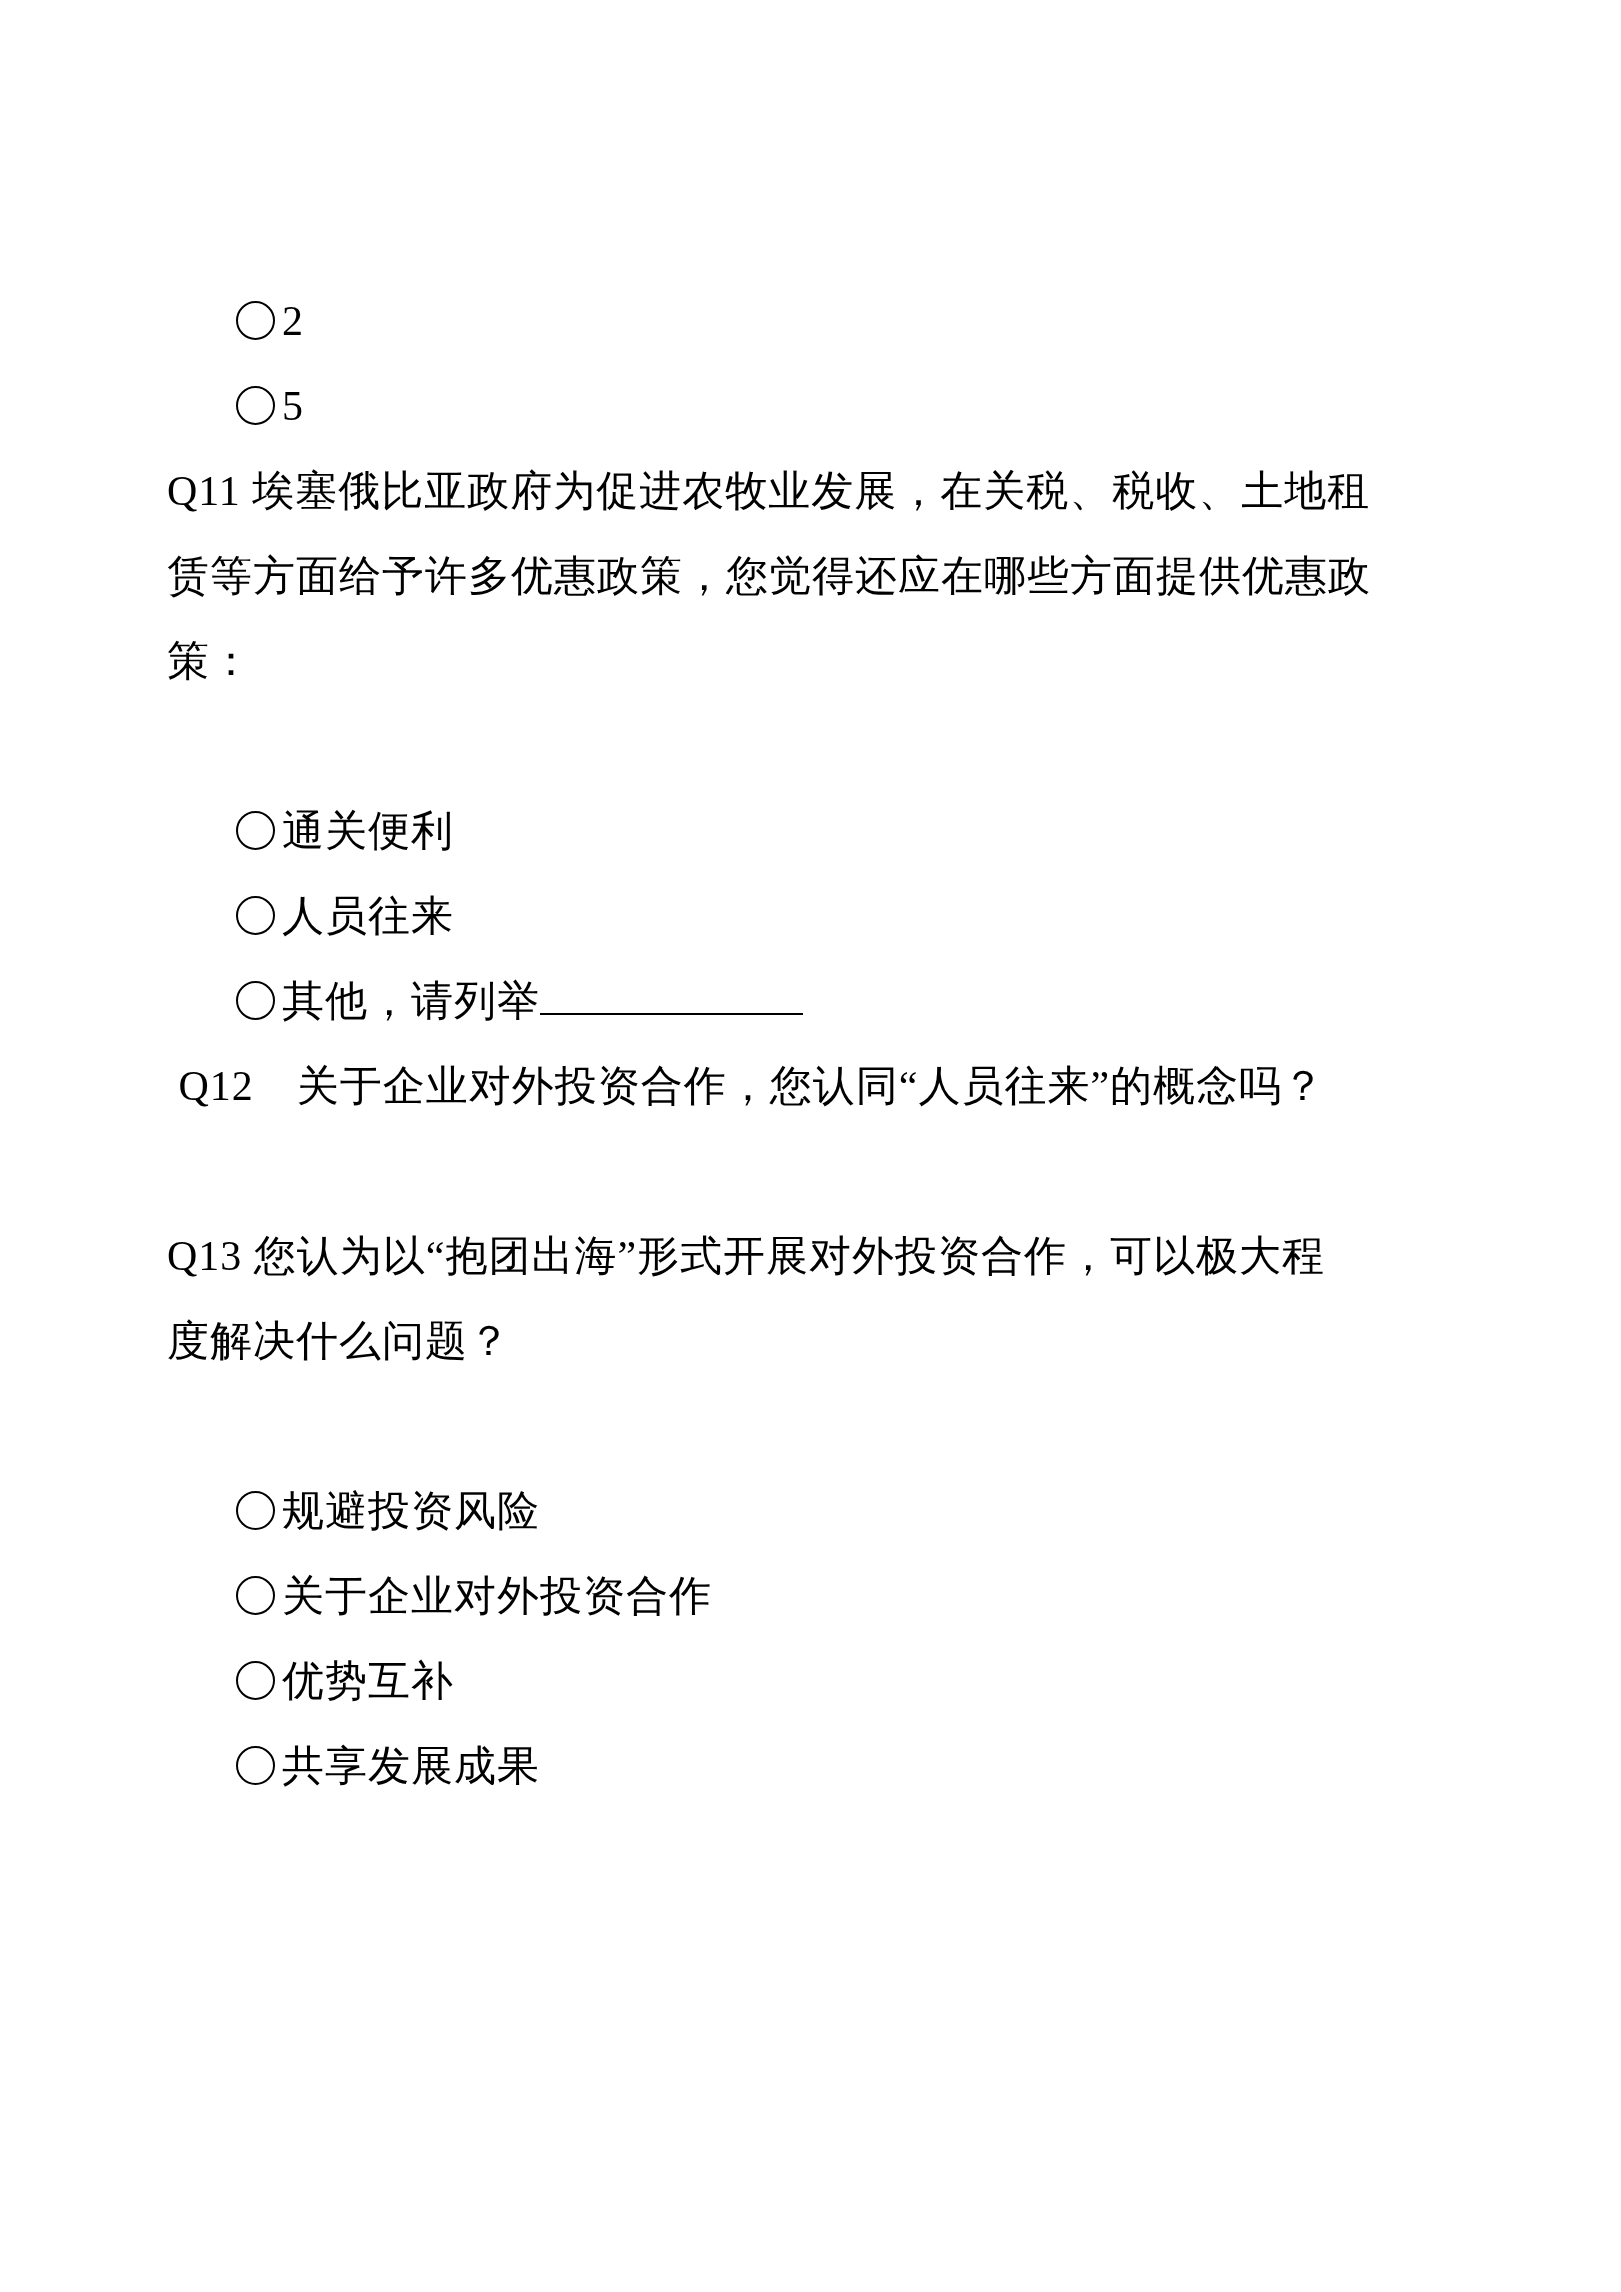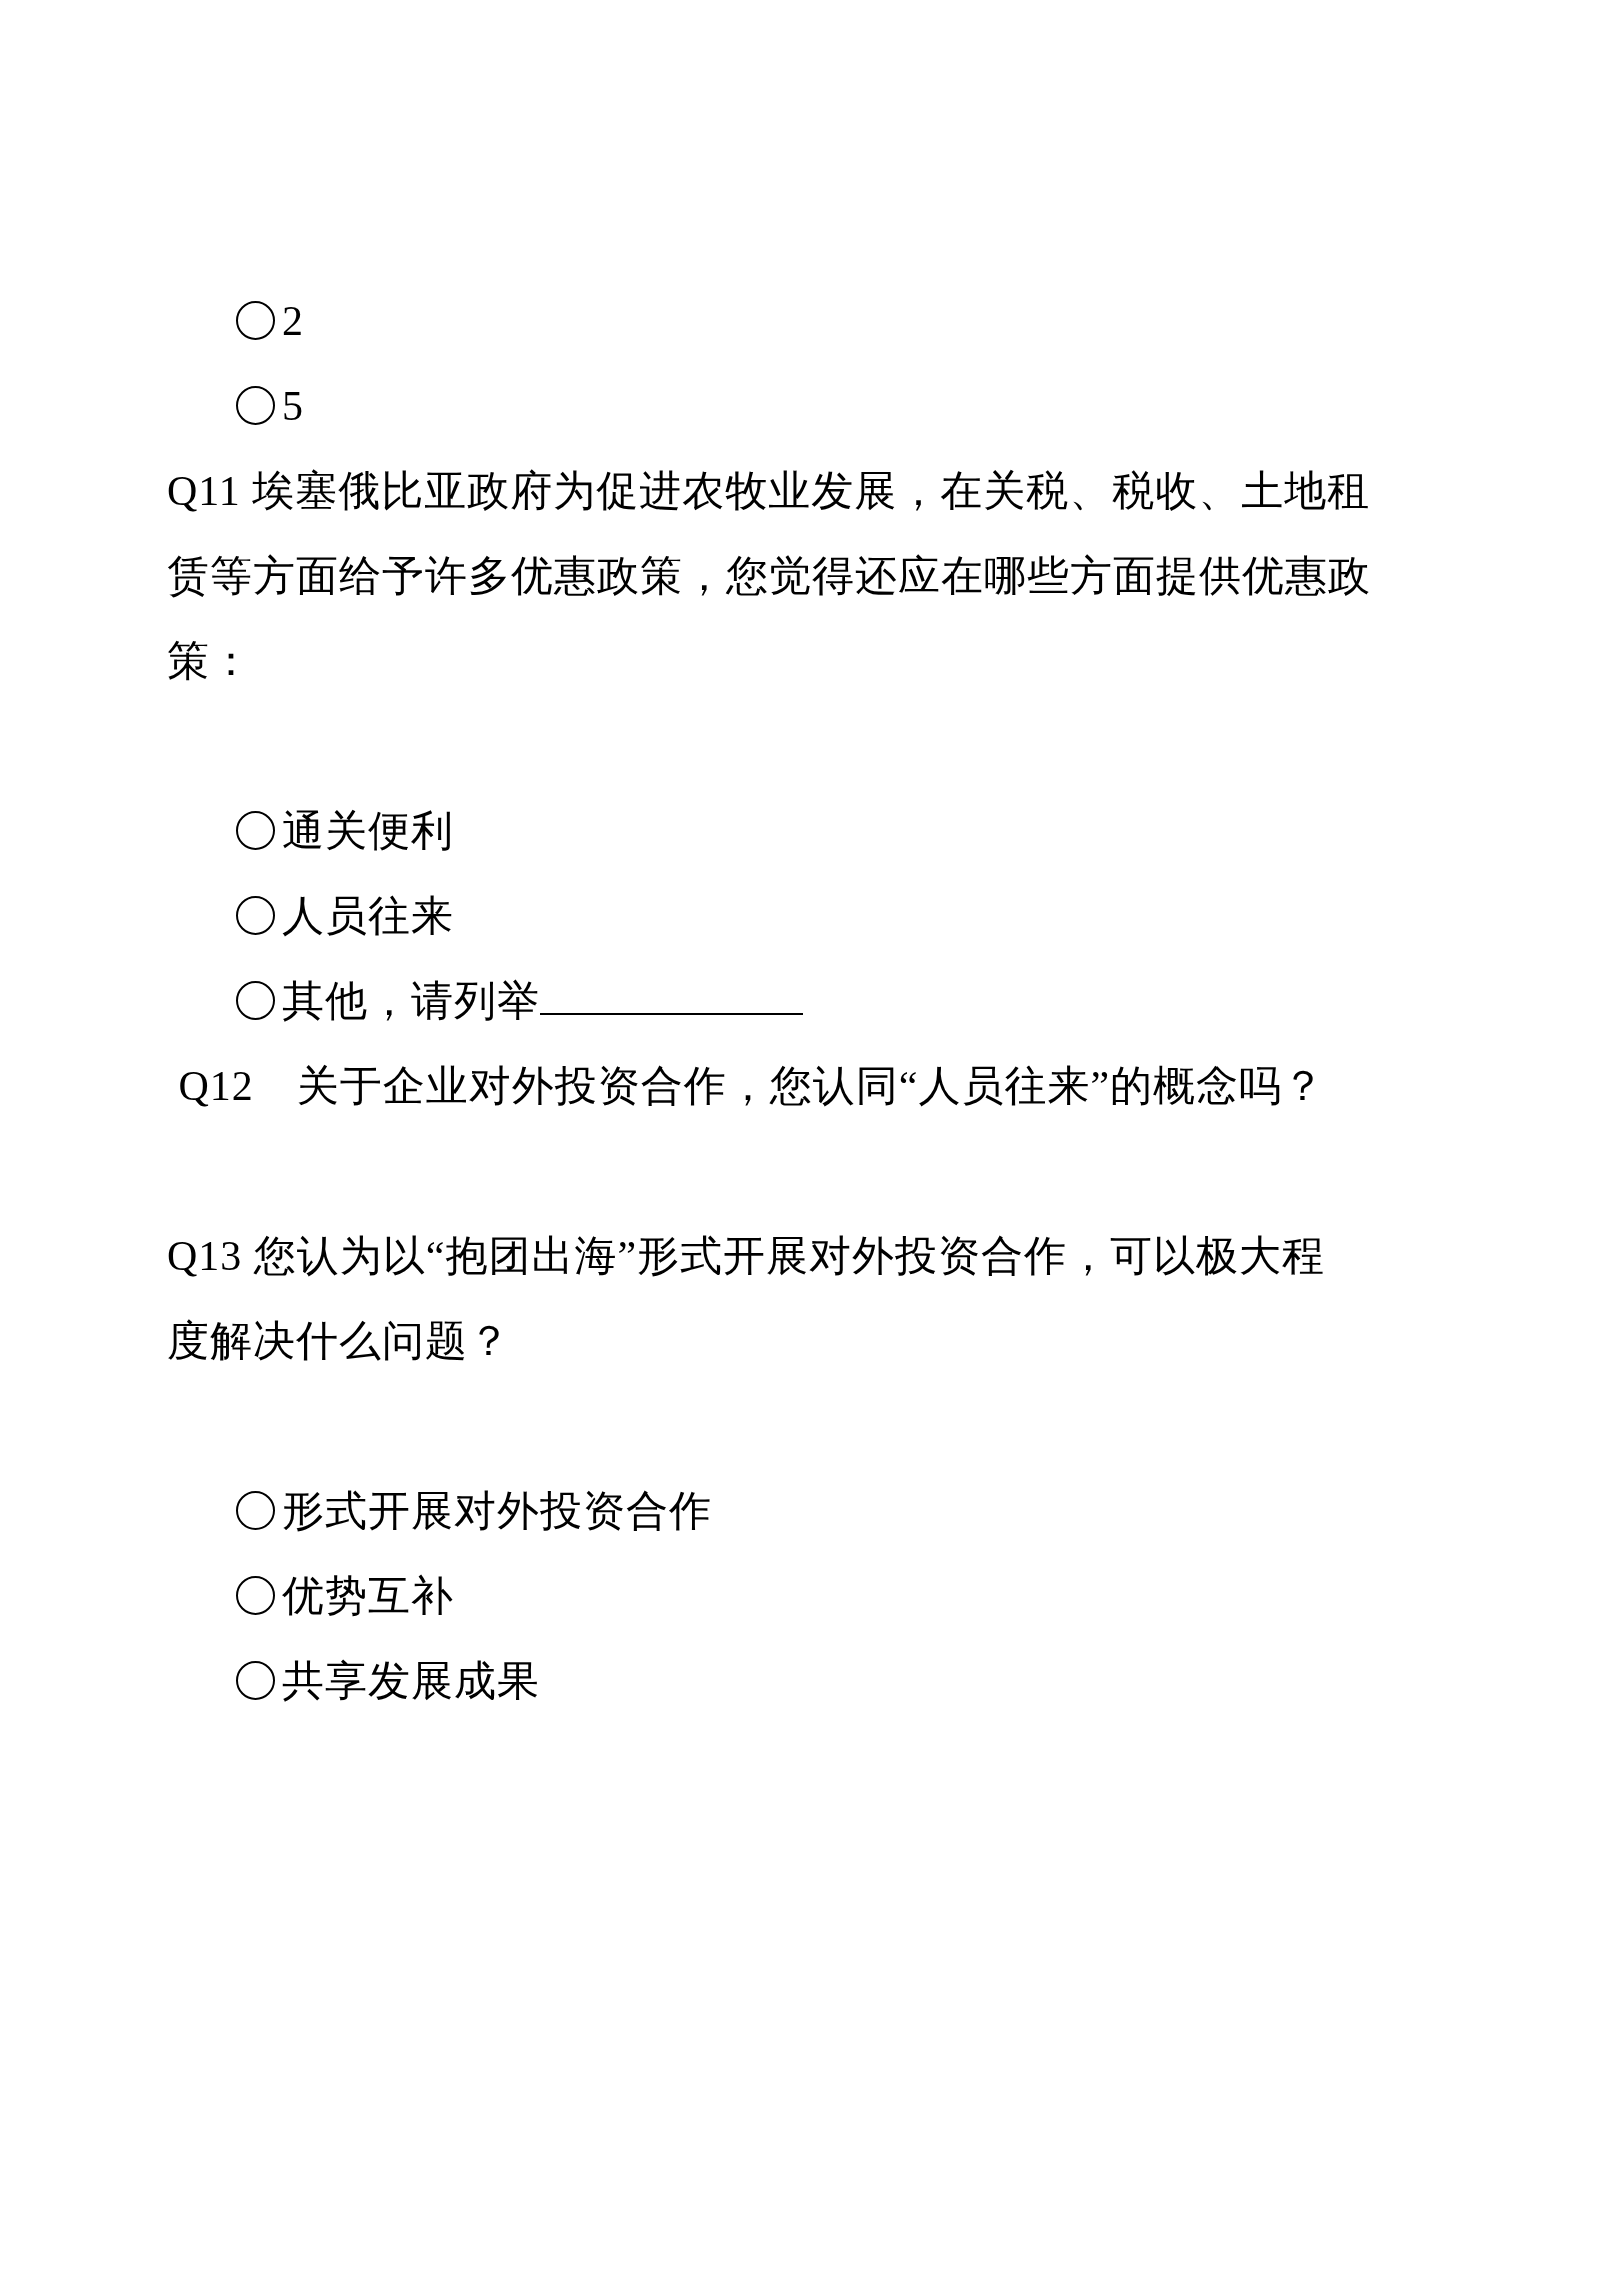--- a/index.html
+++ b/index.html
@@ -86,21 +86,24 @@
   <section>
     <div class="line"> Q12　关于企业对外投资合作，您认同“人员往来”的概念吗？</div>
   </section>
 
   <div class="spacer"></div>
 
   <section>
     <div class="line">Q13 您认为以“抱团出海”形式开展对外投资合作，可以极大程</div>
     <div class="line">度解决什么问题？</div>
     <div class="line">
-      <span class="radio-circle"></span><span>形式开展对外投资合作</span>
+      <span class="radio-circle"></span><span>规避投资风险</span>
+    </div>
+    <div class="line">
+      <span class="radio-circle"></span><span>关于企业对外投资合作</span>
     </div>
     <div class="line">
       <span class="radio-circle"></span><span>优势互补</span>
     </div>
     <div class="line">
       <span class="radio-circle"></span><span>共享发展成果</span>
     </div>
   </section>
 
 </div>

